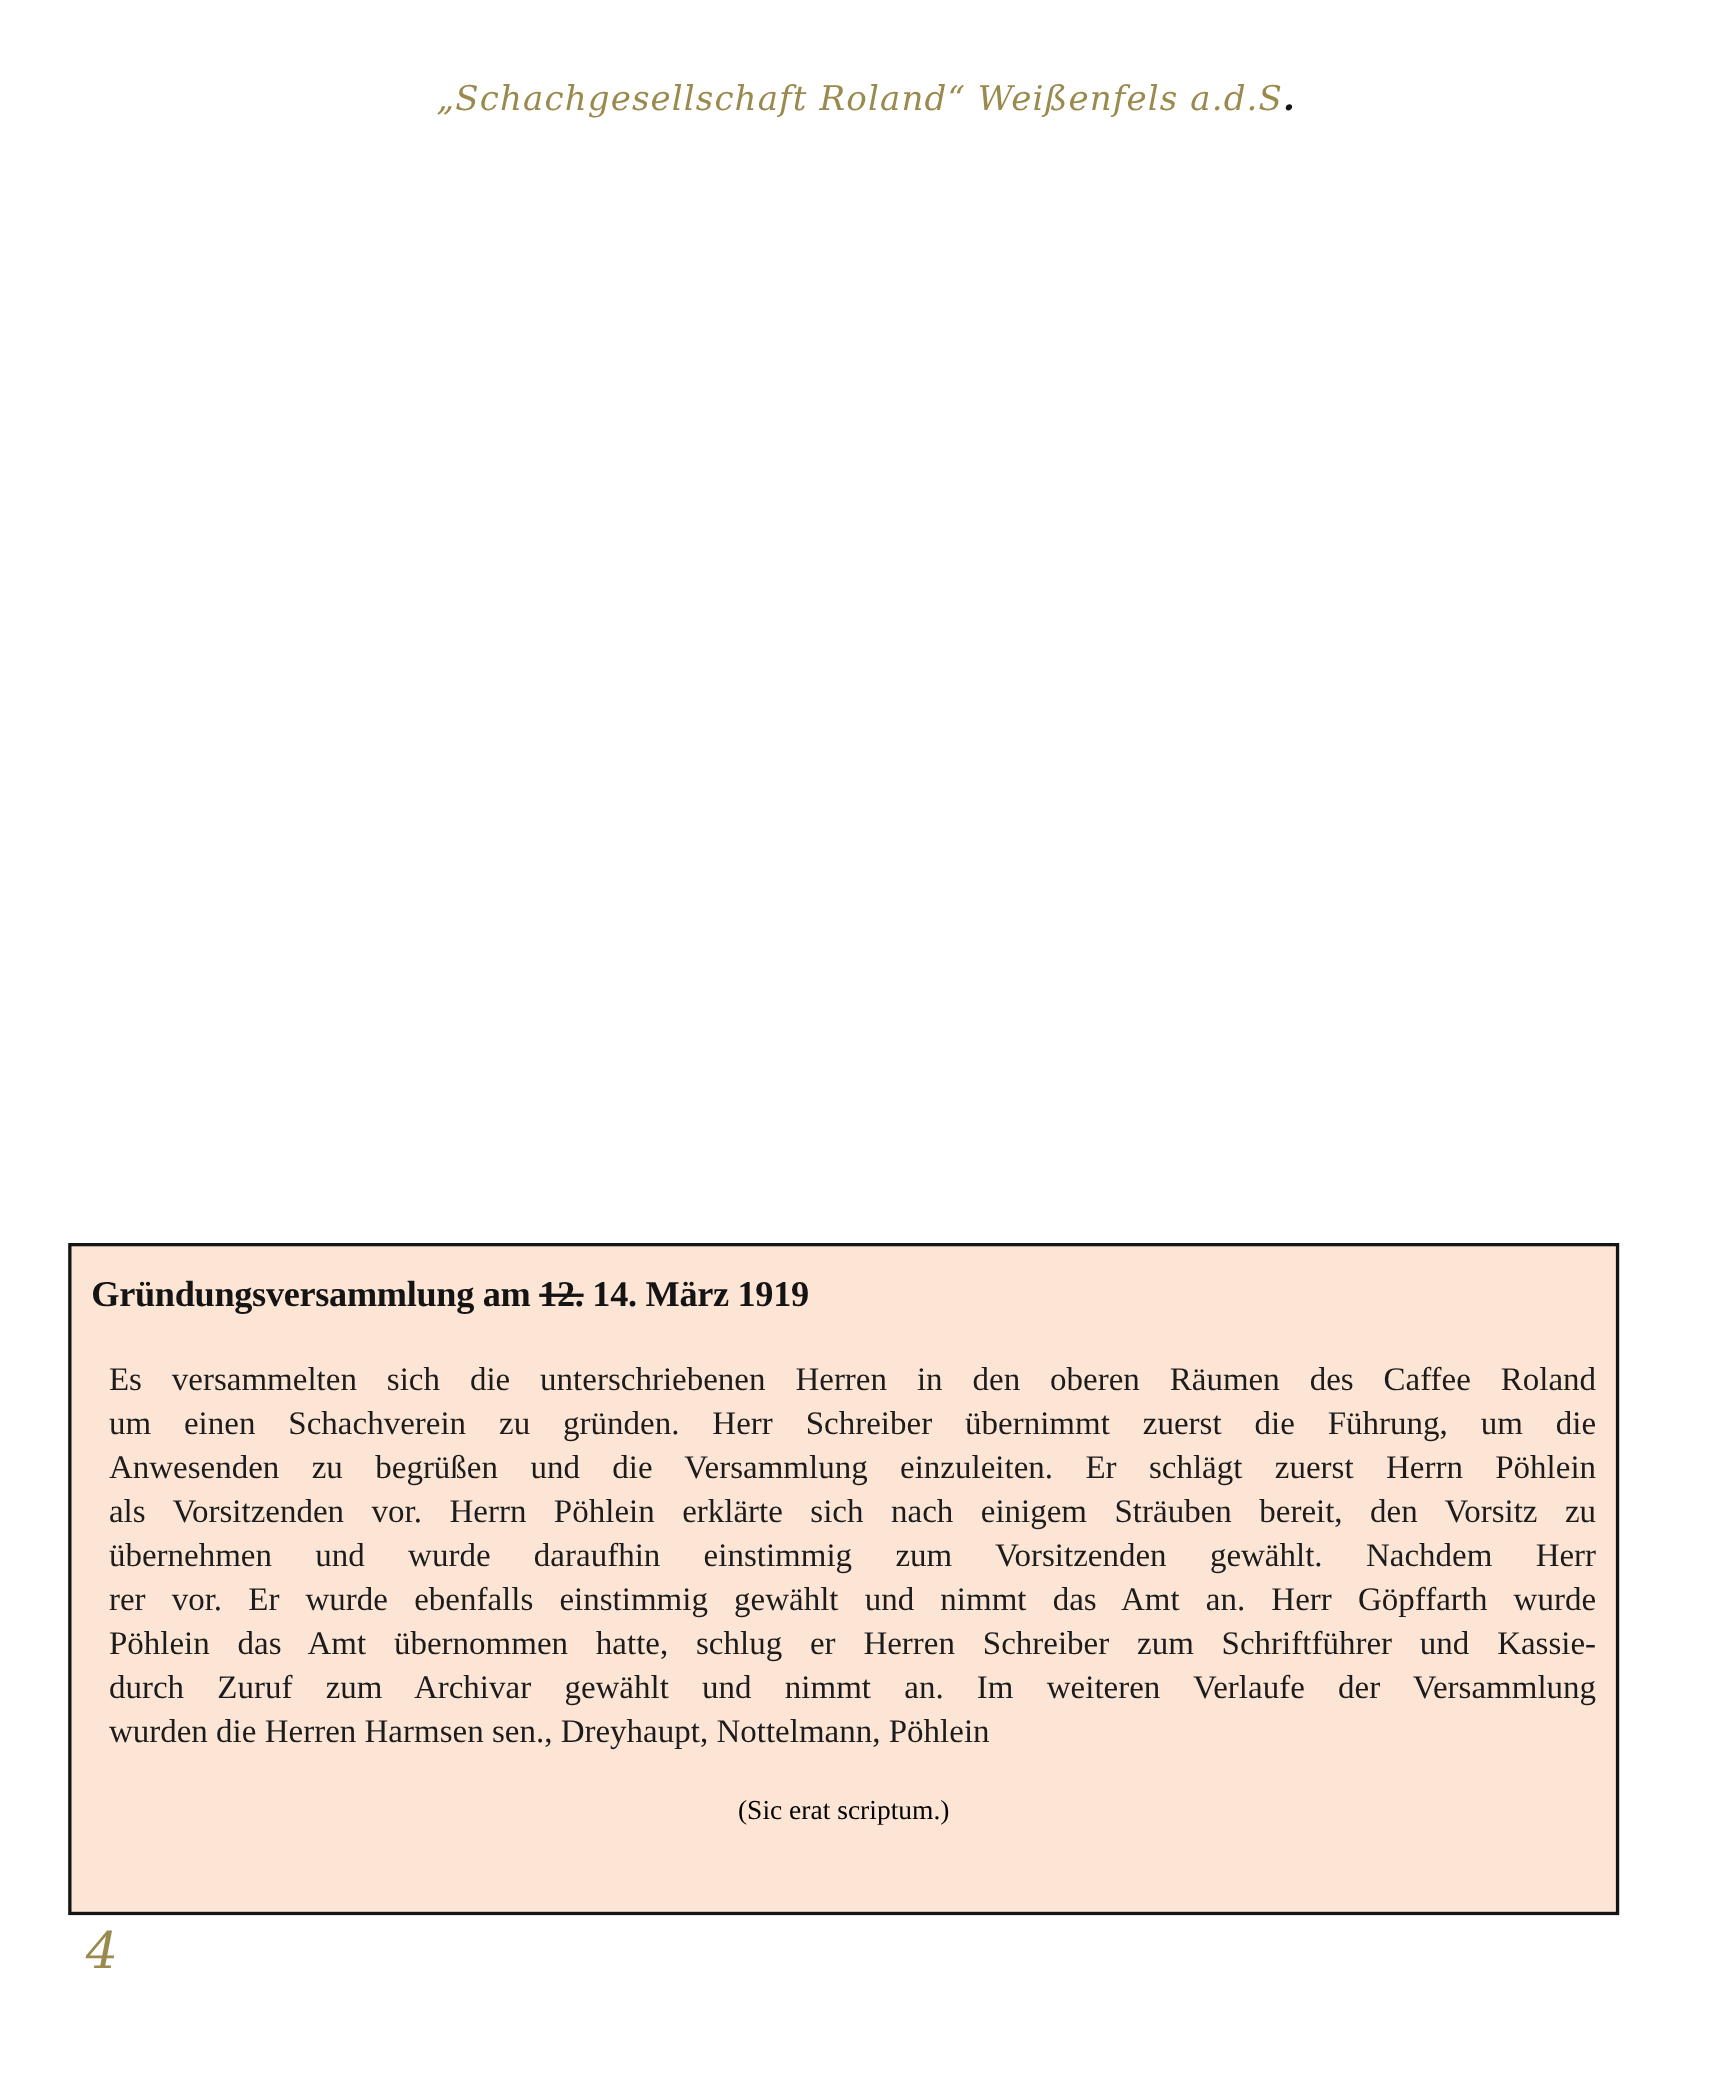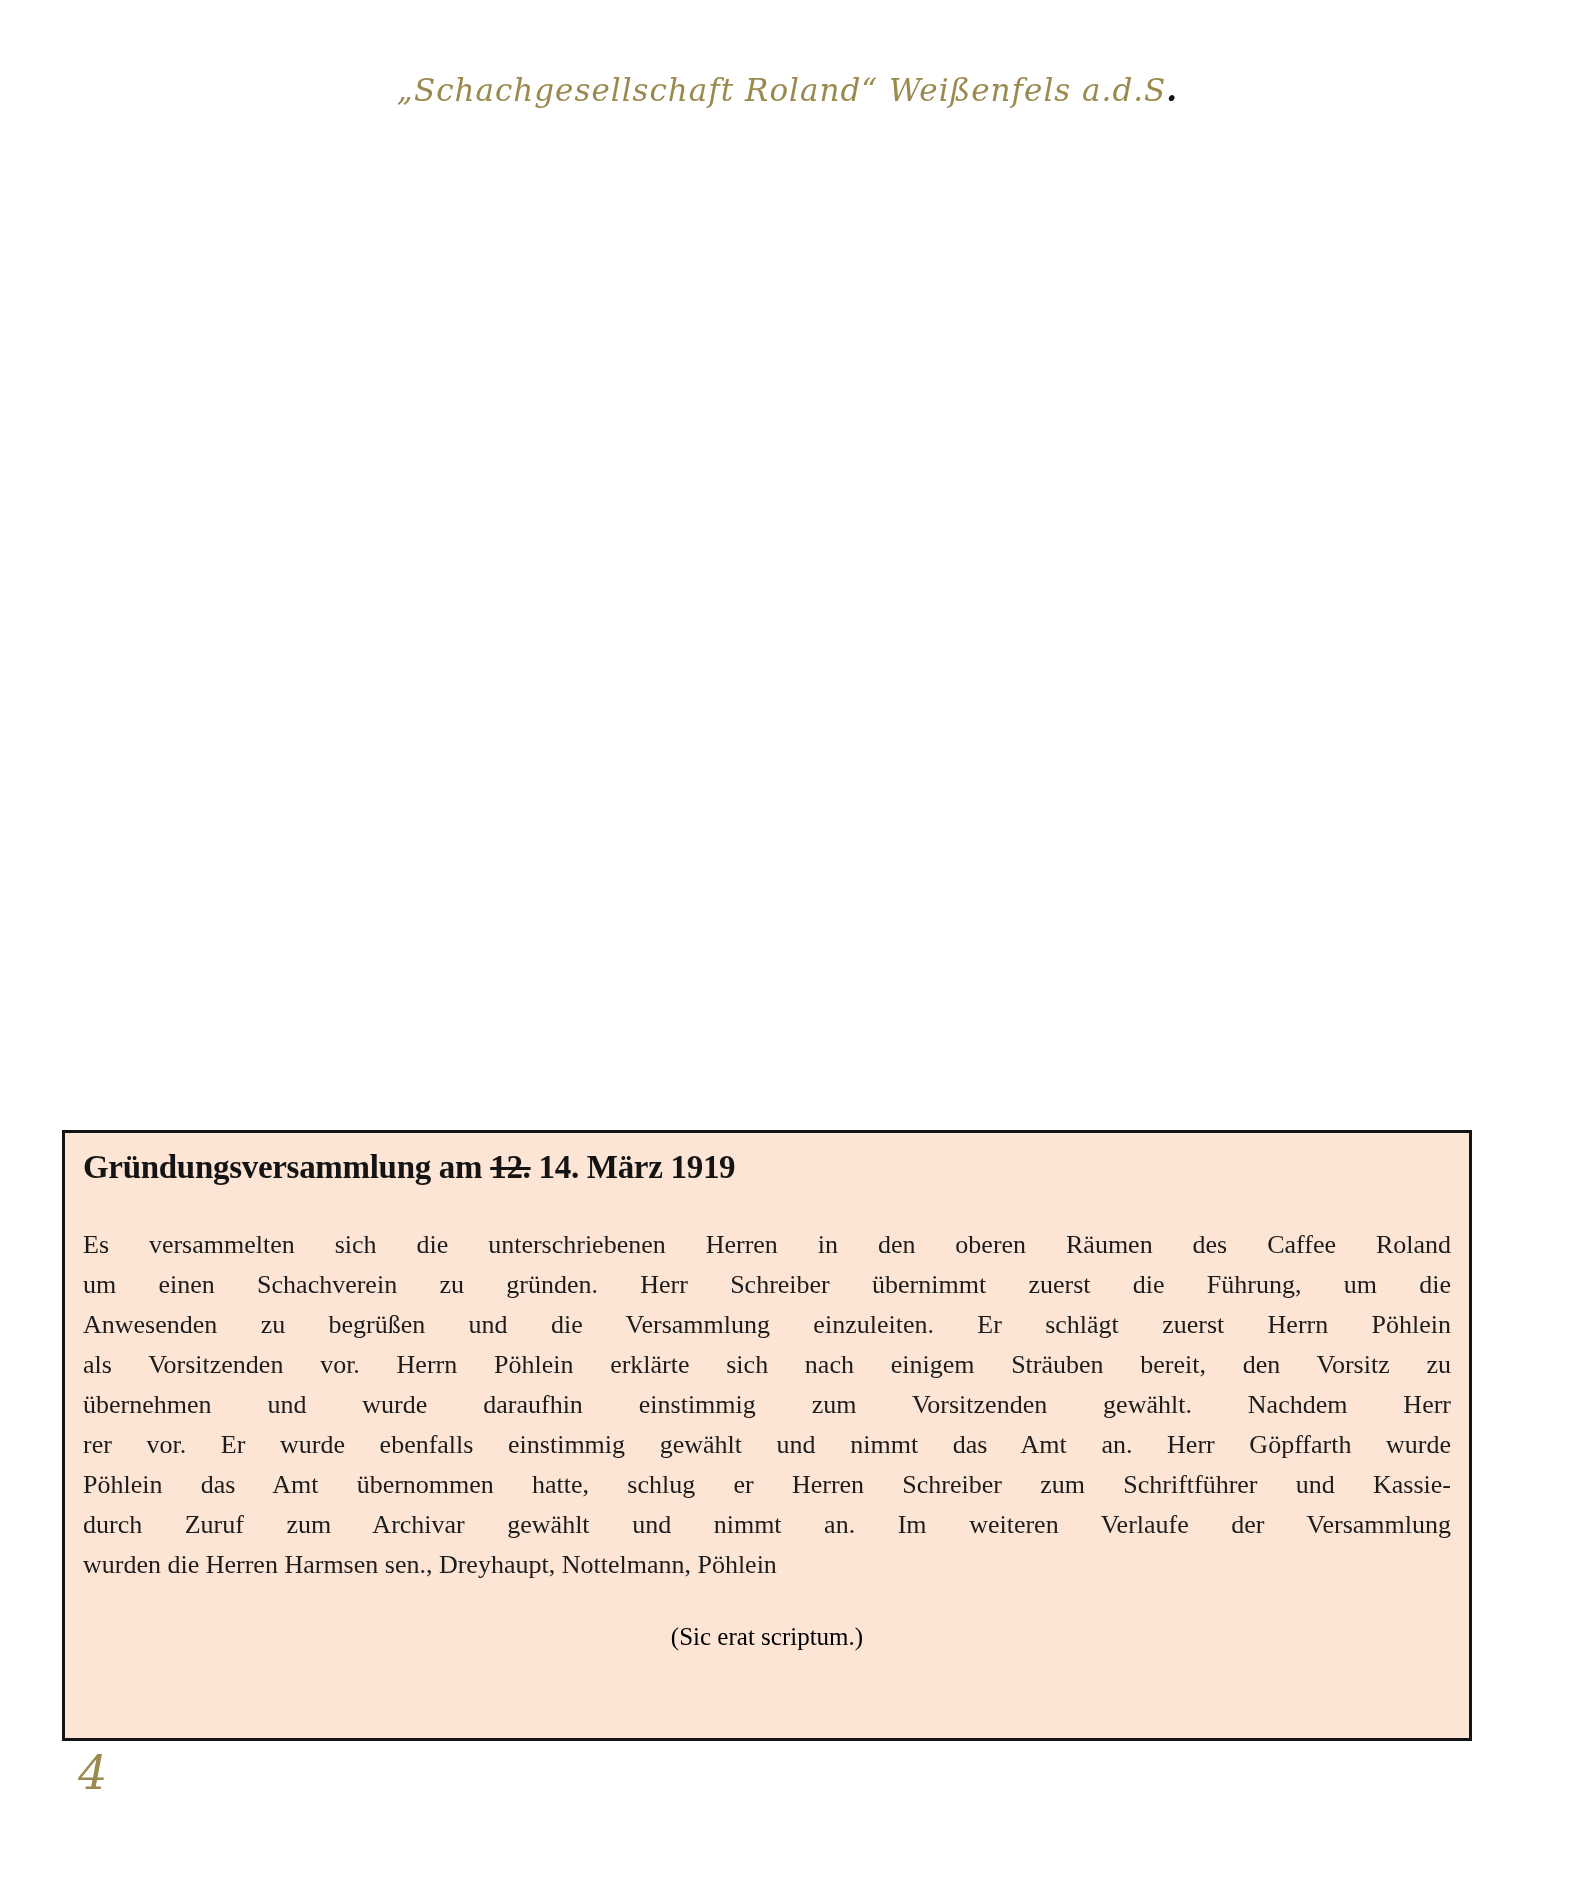--- a/index.html
+++ b/index.html
@@ -29,35 +29,36 @@
     font-weight: bold;
   }
   .minutes-box {
     position: absolute;
     left: 62px;
     top: 1130px;
     width: 1410px;
     height: 611px;
     box-sizing: border-box;
     border: 3px solid #141414;
-    padding: 16px 18px 0 18px;
+    padding: 26px 18px 0 18px;
   }
   .box-heading {
     font-weight: bold;
     font-size: 33px;
     line-height: 36px;
     color: #141414;
     letter-spacing: -0.3px;
   }
   .struck-date { text-decoration: line-through; }
   .body-paragraph {
     margin-top: 40px;
-    font-size: 26px;
+    font-size: 30px;
     line-height: 40px;
     color: #1c1c1c;
+    margin-left: 16px;
   }
   .body-line {
     text-align: justify;
     text-align-last: justify;
   }
   .body-line:last-child {
     text-align-last: left;
     text-align: right;
   }
   .sic-line {

